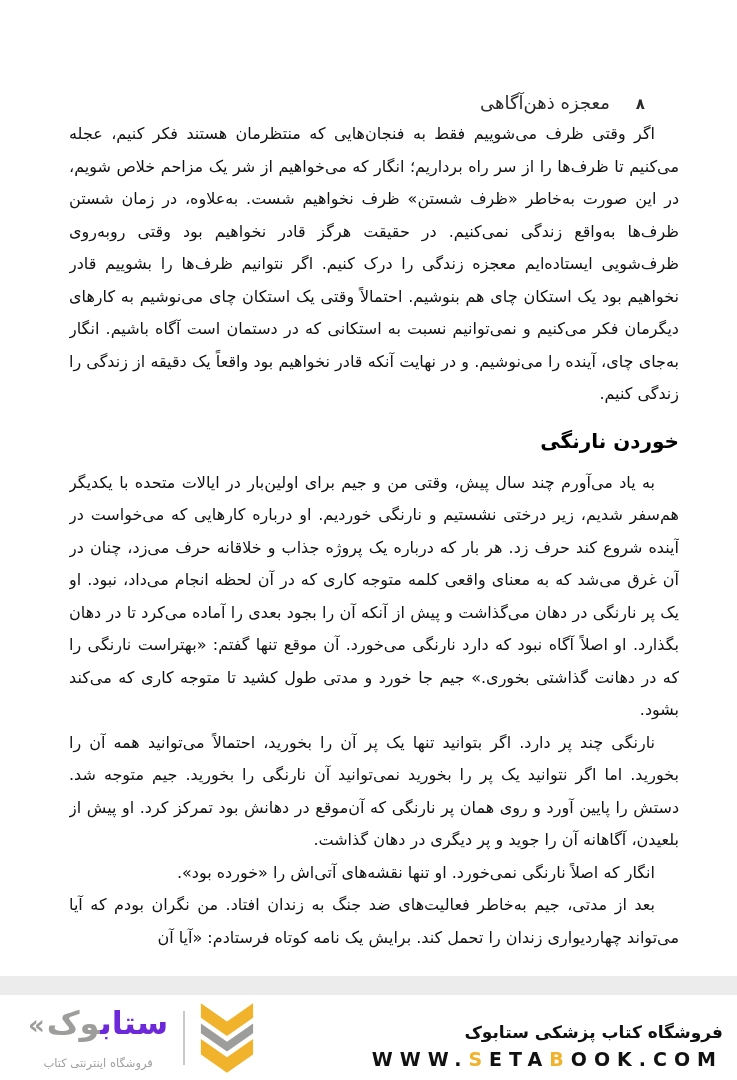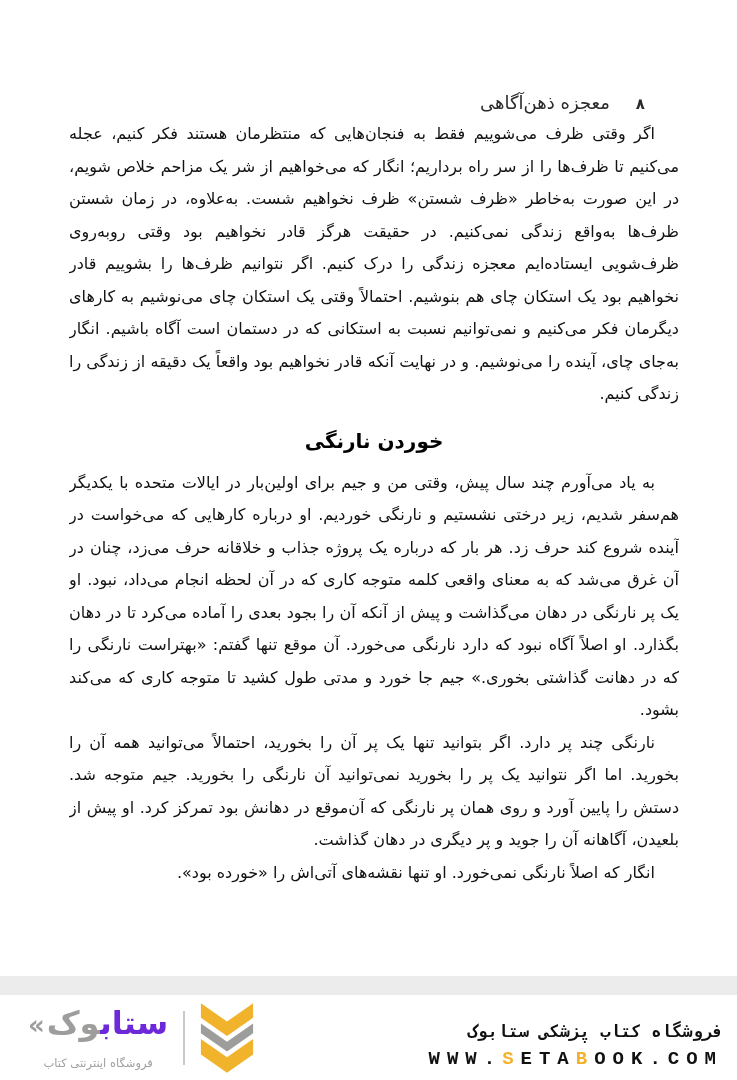--- a/index.html
+++ b/index.html
@@ -37,21 +37,20 @@
     height: 850px;
     direction: rtl;
     text-align: justify;
     font-size: 16px;
     line-height: 32.5px;
     color: #121212;
     overflow: hidden;
   }
   .text-block p { text-indent: 24px; }
   .section-heading {
-    text-align: center;
     font-weight: bold;
     font-size: 20px;
     line-height: 30px;
     margin: 15px 0 11px 0;
     color: #000;
   }
 
   
   .scan-edge-band {
     position: absolute;
@@ -117,21 +116,20 @@
     margin: 0 13px 0 15px;
   }
   .brand-emblem svg { display: block; }
 
   
   .footer-right {
     position: absolute;
     right: 14px;
     bottom: 10px;
     text-align: right;
-    font-family: Liberation Mono, monospace;
   }
   .store-line {
     direction: rtl;
     font-size: 17px;
     font-weight: 600;
     color: #111;
     margin-bottom: 6px;
   }
   .website {
     direction: ltr;
@@ -150,20 +148,21 @@
   <span class="pagenum">۸</span>
   <span class="title">معجزه ذهن‌آگاهی</span>
 </div>
 
 <div class="text-block">
   <p>اگر وقتی ظرف می‌شوییم فقط به فنجان‌هایی که منتظرمان هستند فکر کنیم، عجله می‌کنیم تا ظرف‌ها را از سر راه برداریم؛ انگار که می‌خواهیم از شر یک مزاحم خلاص شویم، در این صورت به‌خاطر «ظرف شستن» ظرف نخواهیم شست. به‌علاوه، در زمان شستن ظرف‌ها به‌واقع زندگی نمی‌کنیم. در حقیقت هرگز قادر نخواهیم بود وقتی روبه‌روی ظرف‌شویی ایستاده‌ایم معجزه زندگی را درک کنیم. اگر نتوانیم ظرف‌ها را بشوییم قادر نخواهیم بود یک استکان چای هم بنوشیم. احتمالاً وقتی یک استکان چای می‌نوشیم به کارهای دیگرمان فکر می‌کنیم و نمی‌توانیم نسبت به استکانی که در دستمان است آگاه باشیم. انگار به‌جای چای، آینده را می‌نوشیم. و در نهایت آنکه قادر نخواهیم بود واقعاً یک دقیقه از زندگی را زندگی کنیم.</p>
   <h2 class="section-heading">خوردن نارنگی</h2>
   <p>به یاد می‌آورم چند سال پیش، وقتی من و جیم برای اولین‌بار در ایالات متحده با یکدیگر هم‌سفر شدیم، زیر درختی نشستیم و نارنگی خوردیم. او درباره کارهایی که می‌خواست در آینده شروع کند حرف زد. هر بار که درباره یک پروژه جذاب و خلاقانه حرف می‌زد، چنان در آن غرق می‌شد که به معنای واقعی کلمه متوجه کاری که در آن لحظه انجام می‌داد، نبود. او یک پر نارنگی در دهان می‌گذاشت و پیش از آنکه آن را بجود بعدی را آماده می‌کرد تا در دهان بگذارد. او اصلاً آگاه نبود که دارد نارنگی می‌خورد. آن موقع تنها گفتم: «بهتراست نارنگی را که در دهانت گذاشتی بخوری.» جیم جا خورد و مدتی طول کشید تا متوجه کاری که می‌کند بشود.</p>
   <p>نارنگی چند پر دارد. اگر بتوانید تنها یک پر آن را بخورید، احتمالاً می‌توانید همه آن را بخورید. اما اگر نتوانید یک پر را بخورید نمی‌توانید آن نارنگی را بخورید. جیم متوجه شد. دستش را پایین آورد و روی همان پر نارنگی که آن‌موقع در دهانش بود تمرکز کرد. او پیش از بلعیدن، آگاهانه آن را جوید و پر دیگری در دهان گذاشت.</p>
   <p>انگار که اصلاً نارنگی نمی‌خورد. او تنها نقشه‌های آتی‌اش را «خورده بود».</p>
+  <p>بعد از مدتی، جیم به‌خاطر فعالیت‌های ضد جنگ به زندان افتاد. من نگران بودم که آیا می‌تواند چهاردیواری زندان را تحمل کند. برایش یک نامه کوتاه فرستادم: «آیا آن</p>
 </div>
 
 <div class="scan-edge-band"></div>
 
 <div class="footer">
 
   <div class="brand">
     <div class="brand-text-col">
       <div class="wordmark">
         <span class="ylw">ستاب‍</span>

